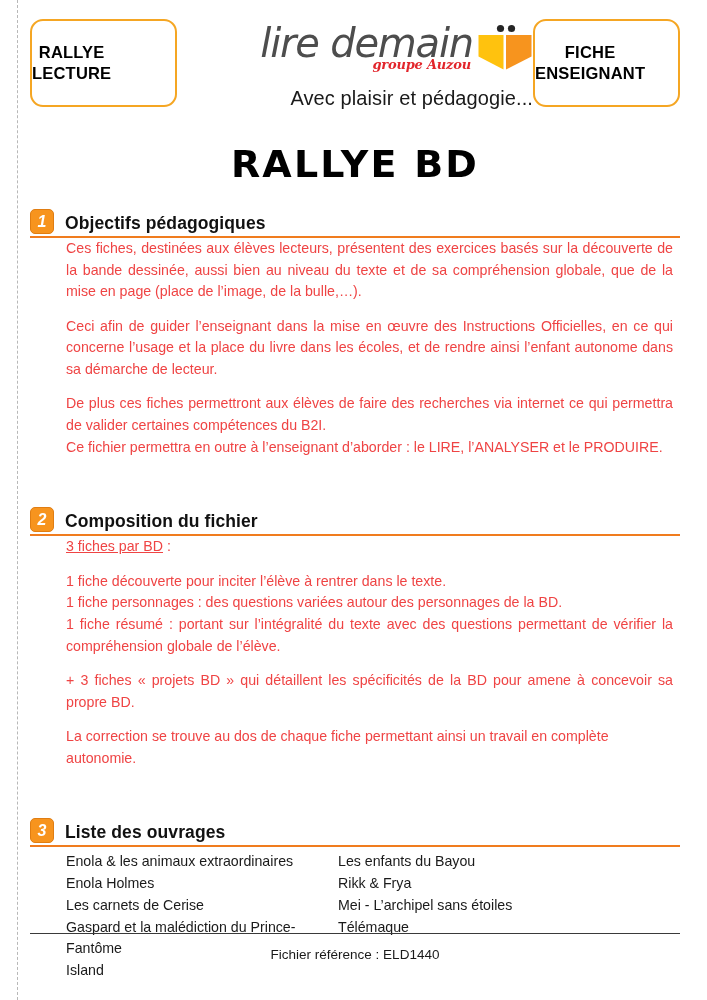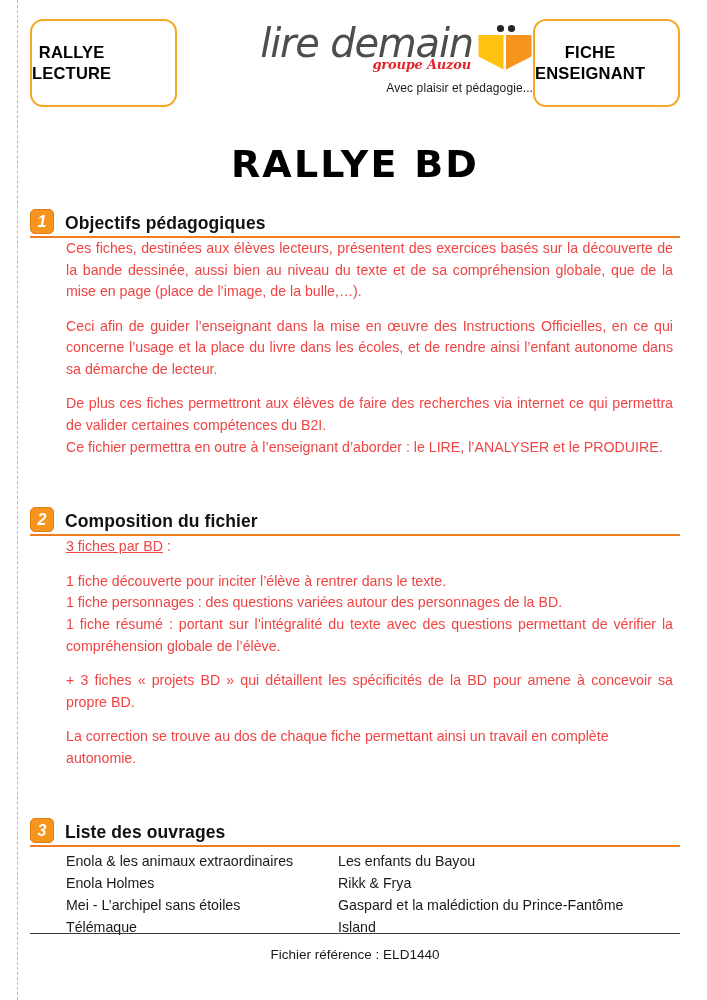--- a/index.html
+++ b/index.html
@@ -105,22 +105,22 @@
     white-space: nowrap;
   }
   .brand-book {
     width: 56px;
     height: 48px;
     margin-left: 4px;
     margin-top: 2px;
     flex: 0 0 auto;
   }
   .brand-tagline {
-    margin-top: 10px;
-    font-size: 12px;
+    margin-top: 16px;
+    font-size: 20px;
     color: #1a1a1a;
     letter-spacing: 0.1px;
   }
 
   
   .doc-title {
     text-align: center;
     margin-top: 11px;
     font-family: "DejaVu Sans", sans-serif;
     font-weight: bold;
@@ -289,20 +289,21 @@
   <div class="section gap-big">
     <div class="section-head">
       <div class="sec-num">3</div>
       <div class="sec-title">Liste des ouvrages</div>
     </div>
     <div class="book-list">
       <div>Enola &amp; les animaux extraordinaires</div>
       <div>Les enfants du Bayou</div>
       <div>Enola  Holmes</div>
       <div>Rikk &amp; Frya</div>
+      <div>Les carnets de Cerise</div>
       <div>Mei - L’archipel sans étoiles</div>
       <div>Gaspard et la malédiction du Prince-Fantôme</div>
       <div>Télémaque</div>
       <div>Island</div>
     </div>
   </div>
 
   <div class="footer">
     <div class="footer-rule"></div>
     <div class="footer-text">Fichier référence : ELD1440</div>

